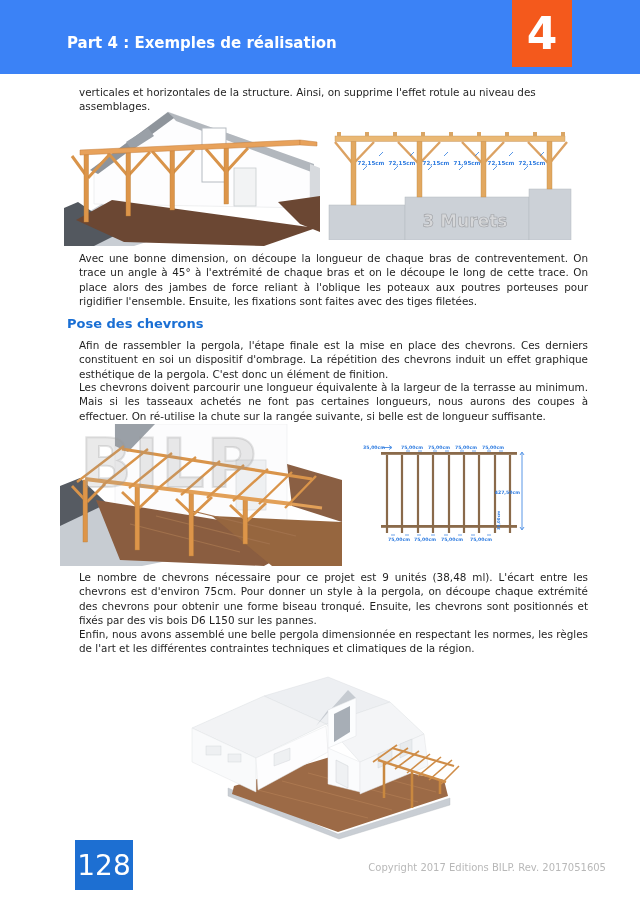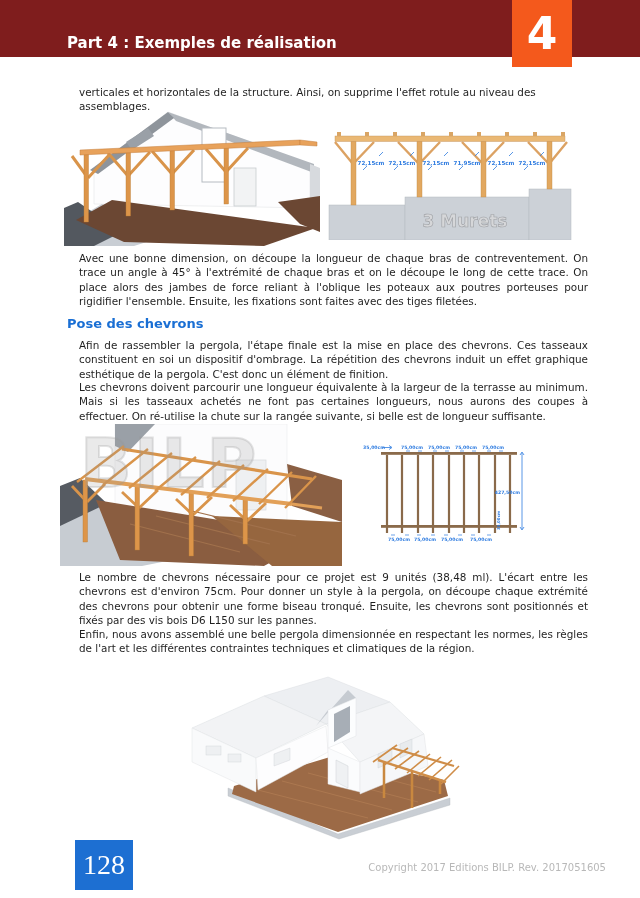--- a/index.html
+++ b/index.html
@@ -1,20 +1,20 @@
 <!DOCTYPE html>
 <html><head>
 <meta charset="utf-8">
 <style>
   * { margin:0; padding:0; box-sizing:border-box; }
   body { background:#ffffff; font-family:"DejaVu Sans", sans-serif; }
   .page { position:relative; width:640px; height:898px; background:#ffffff; overflow:hidden; }
 
   
-  .header { position:absolute; top:0; left:0; width:640px; height:57px; background:#7f1d1d; }
+  .header { position:absolute; top:0; left:0; width:640px; height:74px; background:#3b82f6; }
   .header-title { position:absolute; left:67px; top:43px; transform:translateY(-50%);
                   color:#ffffff; font-size:15px; font-weight:bold; white-space:nowrap; }
   .chapter-box { position:absolute; left:512px; top:0; width:60px; height:67px; background:#f4591c;
                  display:flex; align-items:center; justify-content:center; }
   .chapter-num { color:#ffffff; font-size:44px; font-weight:bold; line-height:1; }
 
   
   .para { position:absolute; left:79px; width:509px; font-size:10.4px; line-height:1.37;
           color:#1f1f1f; text-align:justify; }
   #p1 { top:85px; text-align:left; }
@@ -37,21 +37,21 @@
   
   .wm { position:absolute; z-index:6; pointer-events:none; font-weight:bold;
         color:rgba(150,150,152,0.20); -webkit-text-stroke:2px rgba(150,150,152,0.26);
         white-space:nowrap; line-height:1; }
   #wm1 { left:56px; top:358px; font-size:90px; letter-spacing:-2px; }
   #wm2 { left:80px; top:430px; font-size:68px; letter-spacing:2px;text-align:center; }
 
   
   .page-num-box { position:absolute; left:75px; top:840px; width:58px; height:50px; background:#1d6fd2;
                   display:flex; align-items:center; justify-content:center; }
-  .page-num { color:#ffffff; font-size:28px;font-family:Liberation Serif, serif; }
+  .page-num { color:#ffffff; font-size:28px; }
   .copyright { position:absolute; right:34px; top:862px; font-size:10px; color:#b8b8b8; }
 
   text { font-family:"DejaVu Sans", sans-serif; }
   .dim { fill:#2f7ce0; font-weight:bold; }
 </style>
 </head>
 <body>
 
 <div class="page">
 
@@ -127,21 +127,21 @@
         <text class="dim" x="178" y="55" font-size="5.6" text-anchor="middle">72,15cm</text>
         <text class="dim" x="209" y="55" font-size="5.6" text-anchor="middle">72,15cm</text>
       </g>
     </svg>
   </div>
 
   <div class="para" id="p2">Avec une bonne dimension, on découpe la longueur de chaque bras de contreventement. On trace un angle à 45° à l'extrémité de chaque bras et on le découpe le long de cette trace. On place alors des jambes de force reliant à l'oblique les poteaux aux poutres porteuses pour rigidifier l'ensemble. Ensuite, les fixations sont faites avec des tiges filetées.</div>
 
   <div class="section-title">Pose des chevrons</div>
 
-  <div class="para" id="p3">Afin de rassembler la pergola, l'étape finale est la mise en place des chevrons. Ces tasseaux constituent en soi un dispositif d'ombrage. La répétition des chevrons induit un effet graphique esthétique de la pergola. C'est donc un élément de finition.</div>
+  <div class="para" id="p3">Afin de rassembler la pergola, l'étape finale est la mise en place des chevrons. Ces derniers constituent en soi un dispositif d'ombrage. La répétition des chevrons induit un effet graphique esthétique de la pergola. C'est donc un élément de finition.</div>
   <div class="para" id="p4"> Les chevrons doivent parcourir une longueur équivalente à la largeur de la terrasse au minimum. Mais si les tasseaux achetés ne font pas certaines longueurs, nous aurons des coupes à effectuer. On ré-utilise la chute sur la rangée suivante, si belle est de longueur suffisante.</div>
 
   <div class="fig" id="figC">
     <svg viewBox="0 0 282 142">
       <g>
         <rect x="55" y="0" width="172" height="102" fill="#fcfcfd" stroke="#e7e8ea" stroke-width="0.5"></rect>
         <polygon points="55,0 95,0 68,28 55,22" fill="#9aa0a7"></polygon>
         <rect x="176" y="36" width="30" height="50" fill="#eef0f2" stroke="#d7dadd" stroke-width="0.7"></rect>
         <polygon points="227,40 282,56 282,98 232,82" fill="#8a5f43"></polygon>
       </g>

